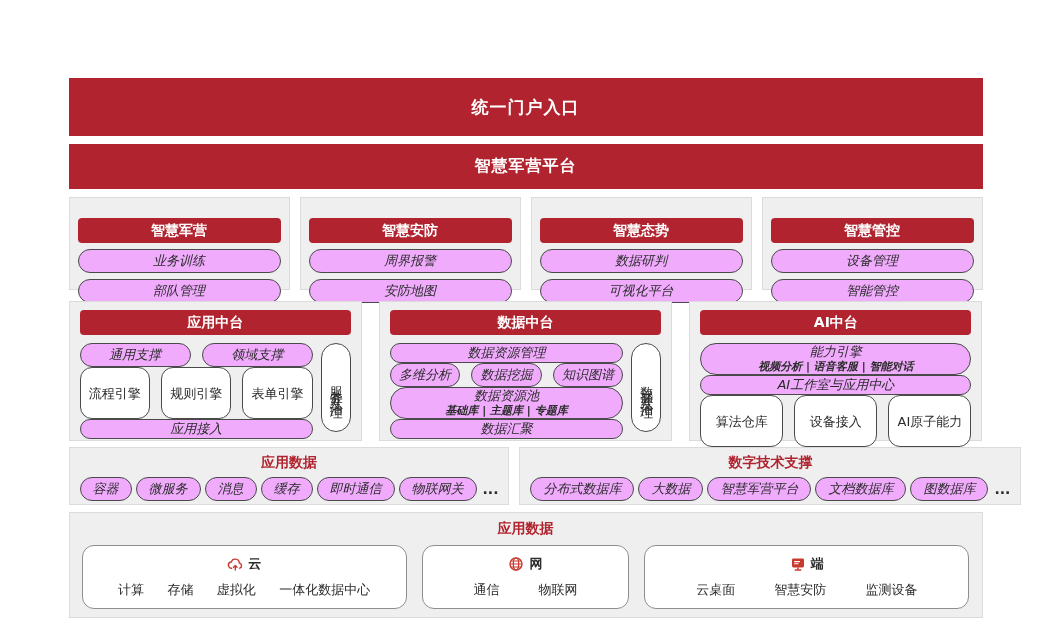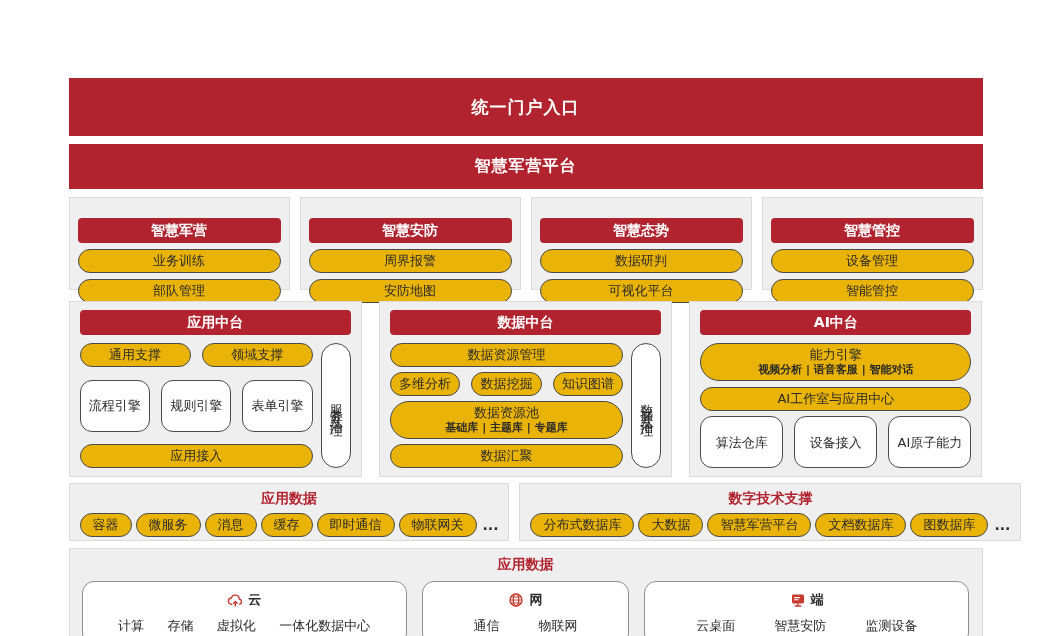--- a/index.html
+++ b/index.html
@@ -11,34 +11,34 @@
   .banner { background:#B1242F; color:#ffffff; font-weight:bold;
             display:flex; align-items:center; justify-content:center; letter-spacing:1px; }
   .banner-portal { height:58px; font-size:17px; }
   .banner-platform { height:45px; font-size:16px; margin-top:8px; }
 
   .panel { background:#EFEFEF; border:1px solid #DBDBDB; }
 
   .red-bar { background:#B1242F; color:#ffffff; font-weight:bold; font-size:14px;
              height:25px; border-radius:4px; display:flex; align-items:center; justify-content:center; }
 
-  .pill { background:#eab308; border:1px solid #4A4A4A; border-radius:999px; height:24px;
+  .pill { background:#f0abfc; border:1px solid #4A4A4A; border-radius:999px; height:24px;
           display:flex; align-items:center; justify-content:center; font-size:13px;
-          color:#2b2b2b; white-space:nowrap; }
+          color:#2b2b2b; white-space:nowrap;font-style:italic; }
   .pill-2line { height:38px; flex-direction:column; line-height:1.25; }
   .pill-sub { font-size:11px; font-weight:bold; color:#2b2b2b; }
 
   
   .cols-row { display:flex; gap:10px; margin-top:8px; }
   .col-panel { flex:1; height:93px; padding:20px 8px; }
   .col-panel .pill { margin-top:6px; }
 
   
   .plat-row { display:flex; gap:17px; margin-top:11px; }
-  .plat-panel { flex:1; height:176px; padding:8px 10px; display:flex; flex-direction:column; }
+  .plat-panel { flex:1; height:140px; padding:8px 10px; display:flex; flex-direction:column; }
   .plat-body { flex:1; display:flex; gap:8px; margin-top:8px; min-height:0; }
   .plat-main { flex:1; display:flex; flex-direction:column; justify-content:space-between; min-width:0; }
   .hrow { display:flex; gap:11px; }
   .hrow > * { flex:1; }
   .engine-box { background:#ffffff; border:1px solid #4A4A4A; border-radius:12px; height:52px;
                 display:flex; flex-direction:row; align-items:center; justify-content:center;
                 font-size:13px; line-height:17px; text-align:center; }
   .vpill { width:30px; background:#ffffff; border:1px solid #4A4A4A; border-radius:999px;
            display:flex; align-items:center; justify-content:center; }
   .vpill span { writing-mode:vertical-rl; text-orientation:upright; font-size:13px;

